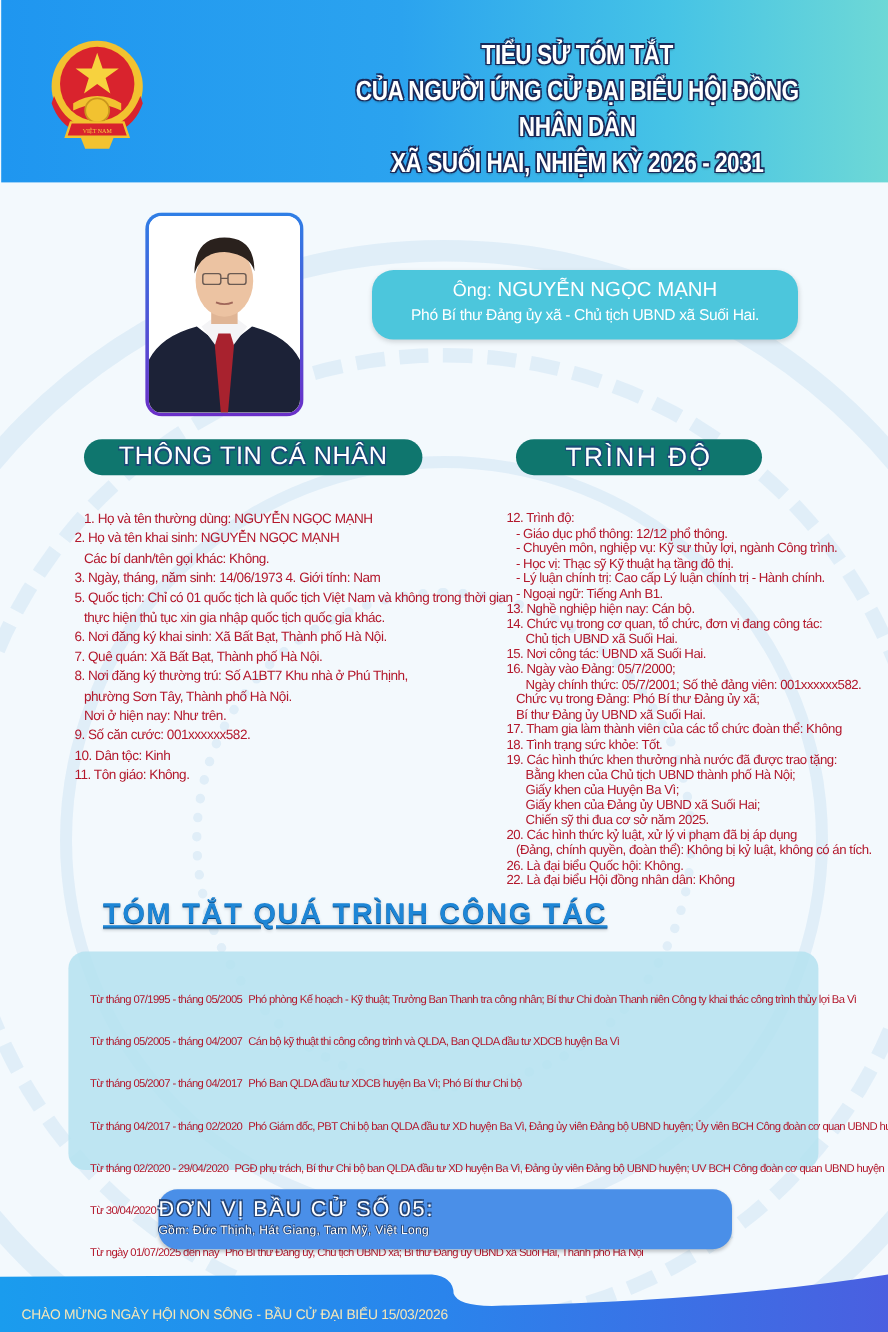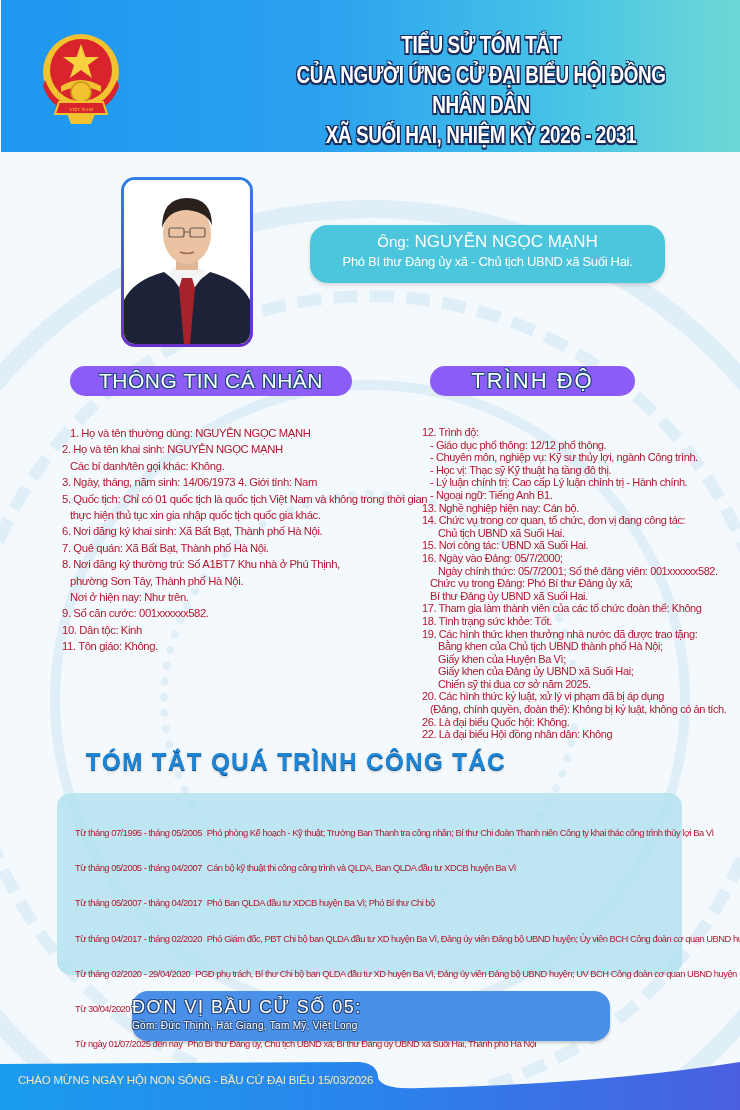--- a/index.html
+++ b/index.html
@@ -69,21 +69,21 @@
       text-align: center; color: #ffffff; z-index: 2;
       padding-top: 6px;
     }
     .name-line { font-size: 17px; line-height: 22px; }
     .name-line .prefix { font-size: 15px; }
     .title-line { font-size: 13px; line-height: 18px; letter-spacing: -0.3px; }
 
     
     .pill {
       position: absolute; height: 30px;
-      background: #8b5cf6;
+      background: #0f766e;
       border-radius: 15px;
       color: #ffffff;
       text-align: center;
       font-size: 21px; line-height: 30px;
       letter-spacing: 0.5px;
       text-shadow:
         -1px -1px 0 #1b4b78, 1px -1px 0 #1b4b78,
         -1px 1px 0 #1b4b78, 1px 1px 0 #1b4b78;
       z-index: 2;
     }
@@ -105,20 +105,21 @@
     
     .work-title {
       position: absolute; left: 0; top: 745px; width: 592px;
       text-align: center;
       color: #1e86d6;
       font-weight: bold;
       font-size: 24px; line-height: 34px;
       letter-spacing: 1.5px;
       text-shadow: 0 1px 0 #0c4d86, 0 2px 3px rgba(0,0,0,0.2);
       z-index: 2;
+      text-decoration: underline;
     }
     .work-box {
       position: absolute; left: 57px; top: 793px; width: 625px; height: 182px;
       background: rgba(180, 226, 240, 0.85);
       border-radius: 14px;
       padding: 14px 0 0 18px;
       z-index: 2;
       color: #b3182c;
       font-size: 9.4px; line-height: 19.2px;
       letter-spacing: -0.5px;
@@ -147,21 +148,21 @@
         -0.7px -0.7px 0 #26477a, 0.7px -0.7px 0 #26477a,
         -0.7px 0.7px 0 #26477a, 0.7px 0.7px 0 #26477a;
     }
 
     
     .footer {
       position: absolute; left: 0; top: 1050px; width: 740px; height: 60px; z-index: 3;
     }
     .footer svg { position: absolute; left: 0; top: 0; }
     .footer-text {
-      position: absolute; left: 18px; top: 24px;
+      position: absolute; left: 18px; top: 40px;
       color: #f5e7b8;
       font-size: 11.5px; letter-spacing: -0.2px;
       white-space: nowrap;
     }
   </style>
 </head>
 <body>
 
 <div class="bg-pattern">
   <div class="ring r1"></div>

